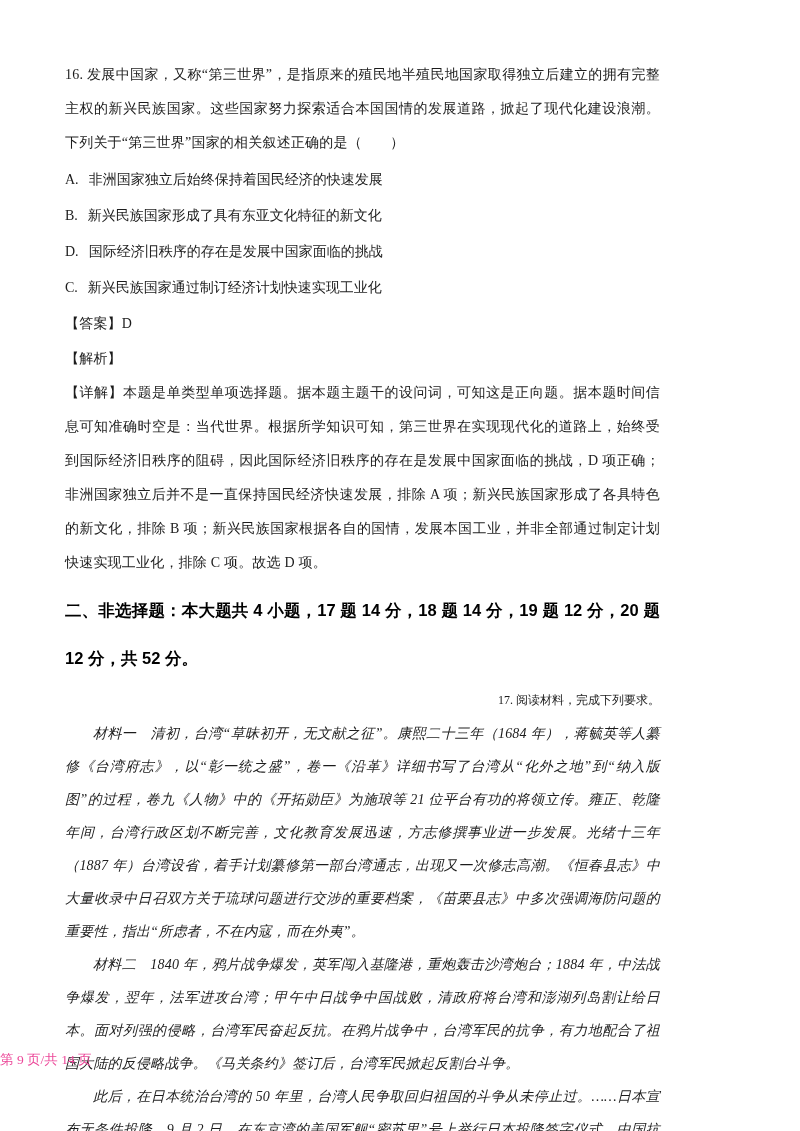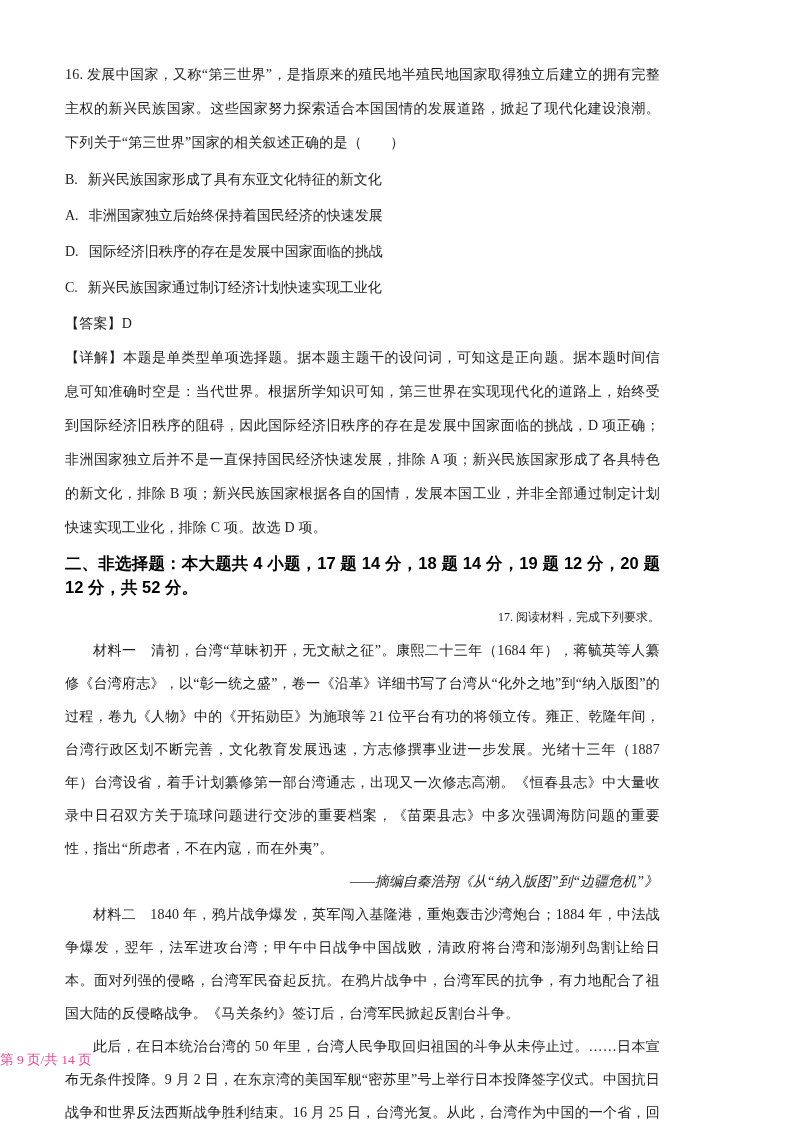--- a/index.html
+++ b/index.html
@@ -29,33 +29,34 @@
     font-size: 14px;
     line-height: 36px;
     white-space: nowrap;
   }
   .opt-label { margin-right: 10px; }
   .tag-line { line-height: 35px; }
   .section-heading {
     font-family: "Liberation Sans", "DejaVu Sans", sans-serif;
     font-size: 16.5px;
     font-weight: bold;
-    line-height: 24px;
+    line-height: 48px;
     text-align: justify;
     color: #000;
     margin-top: 6px;
   }
   .q17-intro {
     font-size: 12px;
     line-height: 33px;
     margin-top: 2px;
     text-align: right;
   }
   .material {
     font-size: 14px;
+    font-style: italic;
     line-height: 33px;
     text-align: justify;
     text-indent: 2em;
     letter-spacing: 0.2px;
   }
   .material-source {
     font-size: 14px;
     font-style: italic;
     line-height: 33px;
     text-align: right;
@@ -73,47 +74,47 @@
 </style>
 </head>
 <body>
 
 <div class="page">
 
   <div class="para">16. 发展中国家，又称“第三世界”，是指原来的殖民地半殖民地国家取得独立后建立的拥有完整主权的新兴民族国家。这些国家努力探索适合本国国情的发展道路，掀起了现代化建设浪潮。下列关于“第三世界”国家的相关叙述正确的是（　　）</div>
 
   <div class="options">
     <div class="option">
-      <span class="opt-label">B.</span><span>新兴民族国家形成了具有东亚文化特征的新文化</span>
+      <span class="opt-label">A.</span><span>非洲国家独立后始终保持着国民经济的快速发展</span>
     </div>
     <div class="option">
-      <span class="opt-label">A.</span><span>非洲国家独立后始终保持着国民经济的快速发展</span>
+      <span class="opt-label">B.</span><span>新兴民族国家形成了具有东亚文化特征的新文化</span>
     </div>
     <div class="option">
       <span class="opt-label">D.</span><span>国际经济旧秩序的存在是发展中国家面临的挑战</span>
     </div>
     <div class="option">
       <span class="opt-label">C.</span><span>新兴民族国家通过制订经济计划快速实现工业化</span>
     </div>
   </div>
 
   <div class="para tag-line">
     <span>【答案】</span><span>D</span>
   </div>
 
+  <div class="para tag-line">【解析】</div>
 
   <div class="para">【详解】本题是单类型单项选择题。据本题主题干的设问词，可知这是正向题。据本题时间信息可知准确时空是：当代世界。根据所学知识可知，第三世界在实现现代化的道路上，始终受到国际经济旧秩序的阻碍，因此国际经济旧秩序的存在是发展中国家面临的挑战，D 项正确；非洲国家独立后并不是一直保持国民经济快速发展，排除 A 项；新兴民族国家形成了各具特色的新文化，排除 B 项；新兴民族国家根据各自的国情，发展本国工业，并非全部通过制定计划快速实现工业化，排除 C 项。故选 D 项。</div>
 
   <h2 class="section-heading">二、非选择题：本大题共 4 小题，17 题 14 分，18 题 14 分，19 题 12 分，20 题 12 分，共 52 分。</h2>
 
   <div class="q17-intro">17. 阅读材料，完成下列要求。</div>
 
   <div class="material">材料一　清初，台湾“草昧初开，无文献之征”。康熙二十三年（1684 年），蒋毓英等人纂修《台湾府志》，以“彰一统之盛”，卷一《沿革》详细书写了台湾从“化外之地”到“纳入版图”的过程，卷九《人物》中的《开拓勋臣》为施琅等 21 位平台有功的将领立传。雍正、乾隆年间，台湾行政区划不断完善，文化教育发展迅速，方志修撰事业进一步发展。光绪十三年（1887 年）台湾设省，着手计划纂修第一部台湾通志，出现又一次修志高潮。《恒春县志》中大量收录中日召双方关于琉球问题进行交涉的重要档案，《苗栗县志》中多次强调海防问题的重要性，指出“所虑者，不在内寇，而在外夷”。</div>
 
-  <div class="material-source">——摘编自秦浩翔《从“纳入版图”到“边疆危机”》</div>
 
   <div class="material">材料二　1840 年，鸦片战争爆发，英军闯入基隆港，重炮轰击沙湾炮台；1884 年，中法战争爆发，翌年，法军进攻台湾；甲午中日战争中国战败，清政府将台湾和澎湖列岛割让给日本。面对列强的侵略，台湾军民奋起反抗。在鸦片战争中，台湾军民的抗争，有力地配合了祖国大陆的反侵略战争。《马关条约》签订后，台湾军民掀起反割台斗争。</div>
 
   <div class="material">此后，在日本统治台湾的 50 年里，台湾人民争取回归祖国的斗争从未停止过。……日本宣布无条件投降。9 月 2 日，在东京湾的美国军舰“密苏里”号上举行日本投降签字仪式。中国抗日战争和世界反法西斯战争胜利结束。16 月 25 日，台湾光复。从此，台湾作为中国的一个省，回到祖国怀抱。</div>
 
   <div class="footer">第 9 页/共 14 页</div>
 
 </div>
 
 </body></html>

